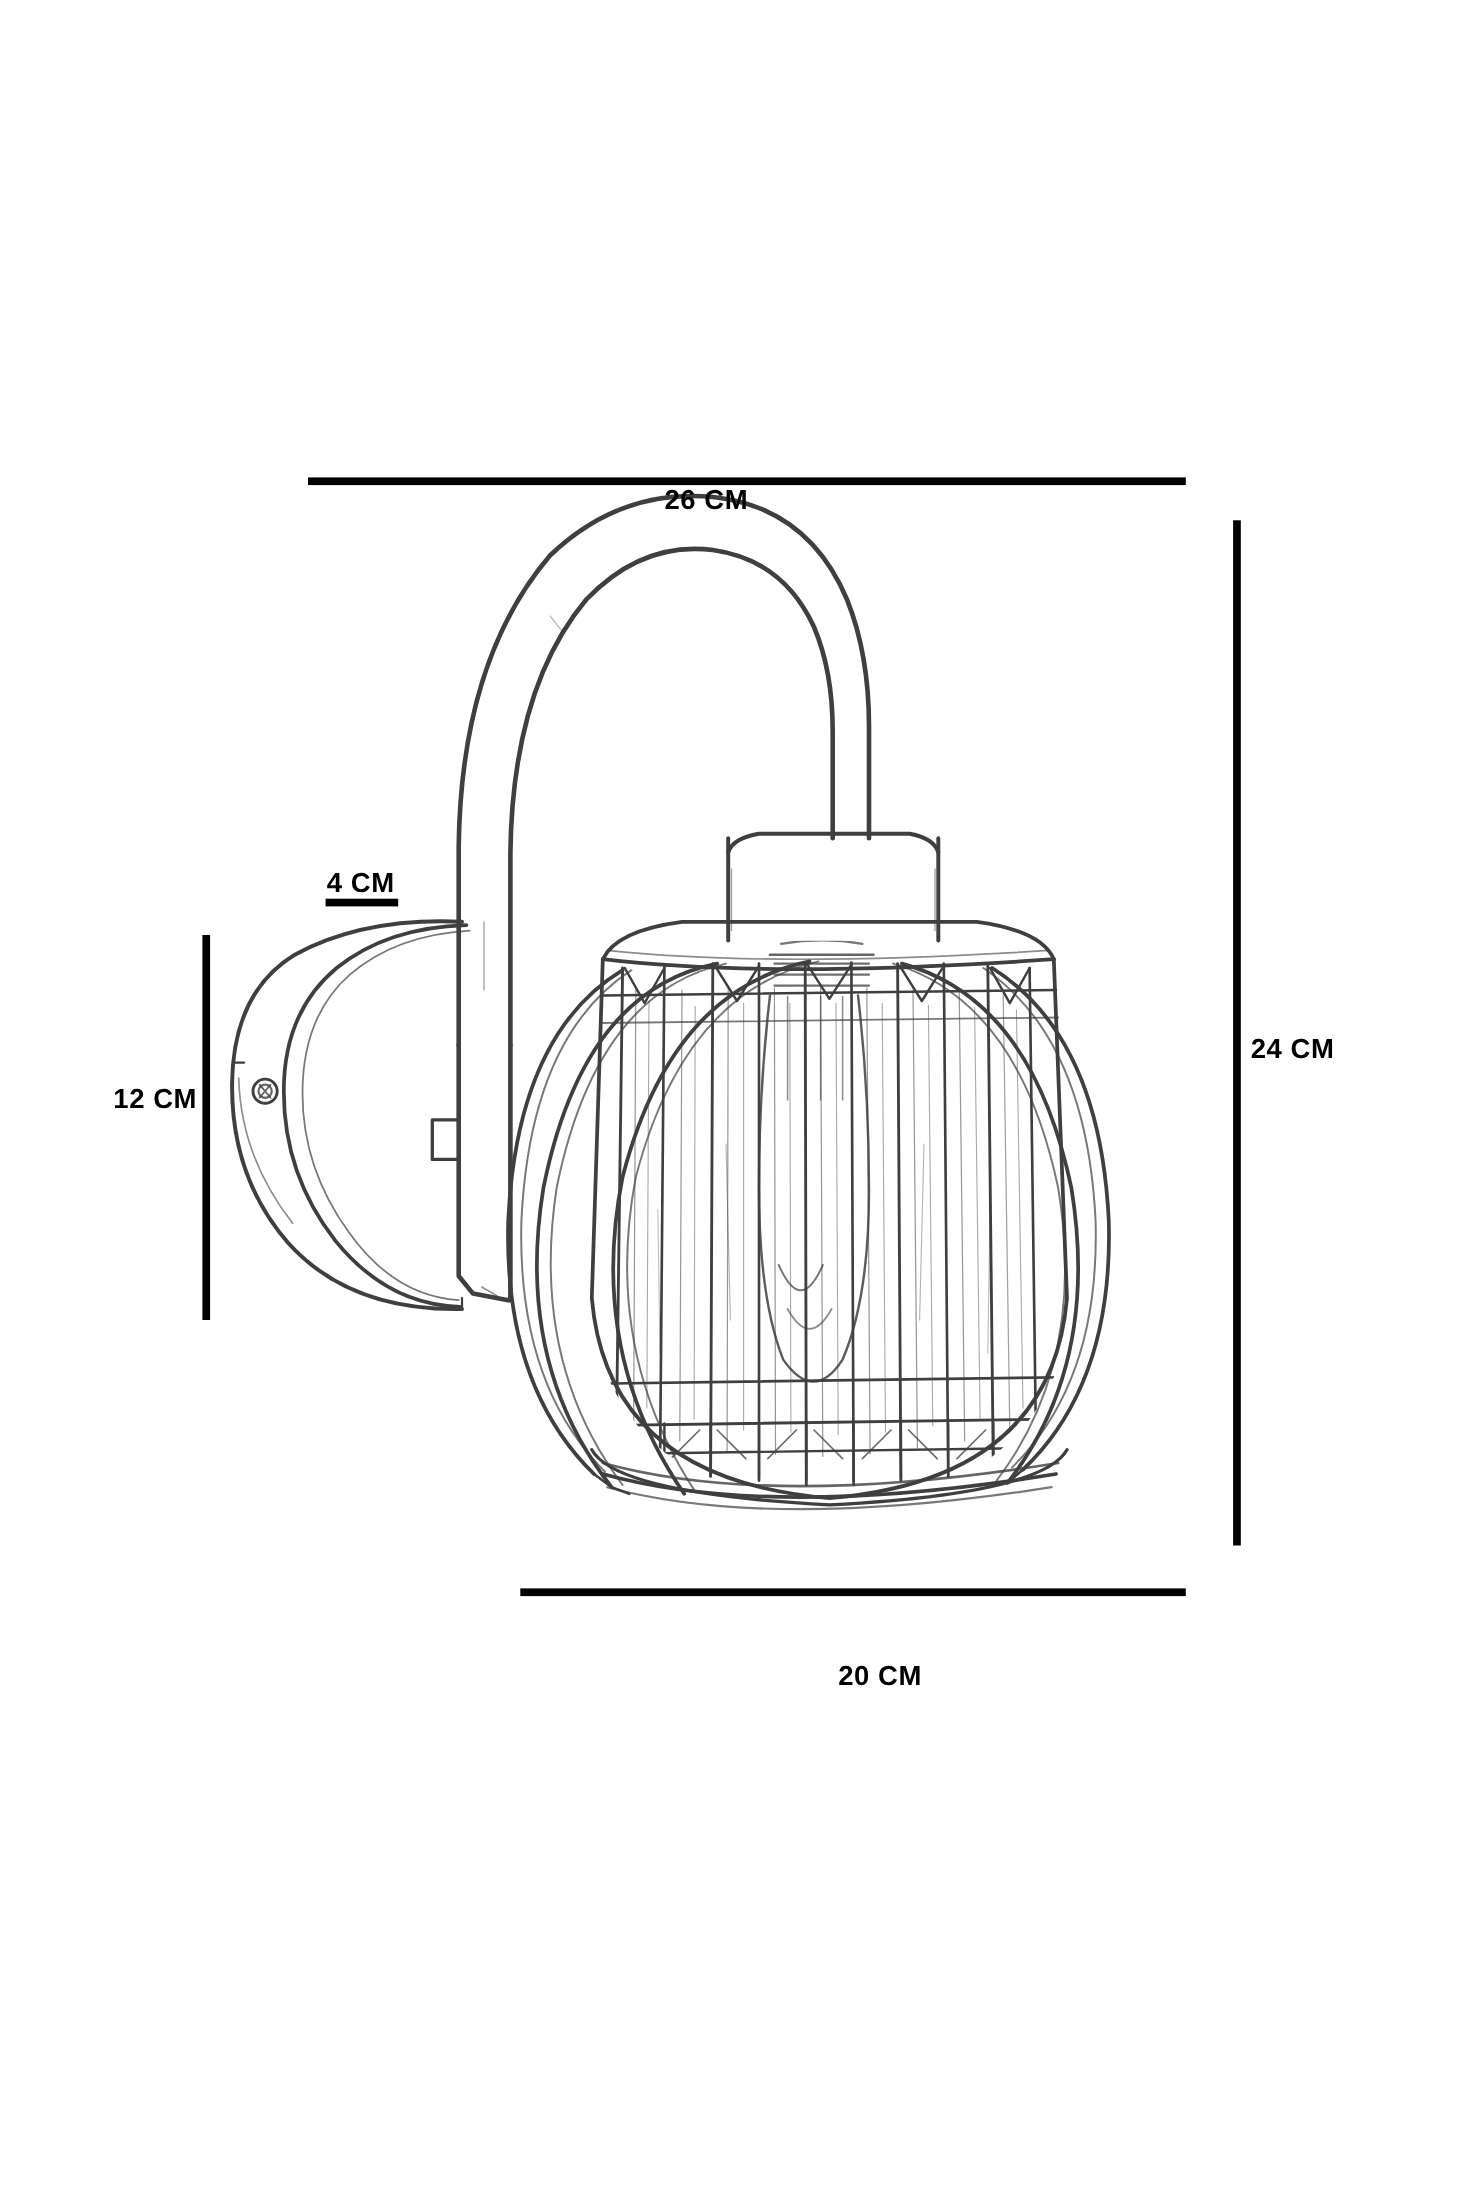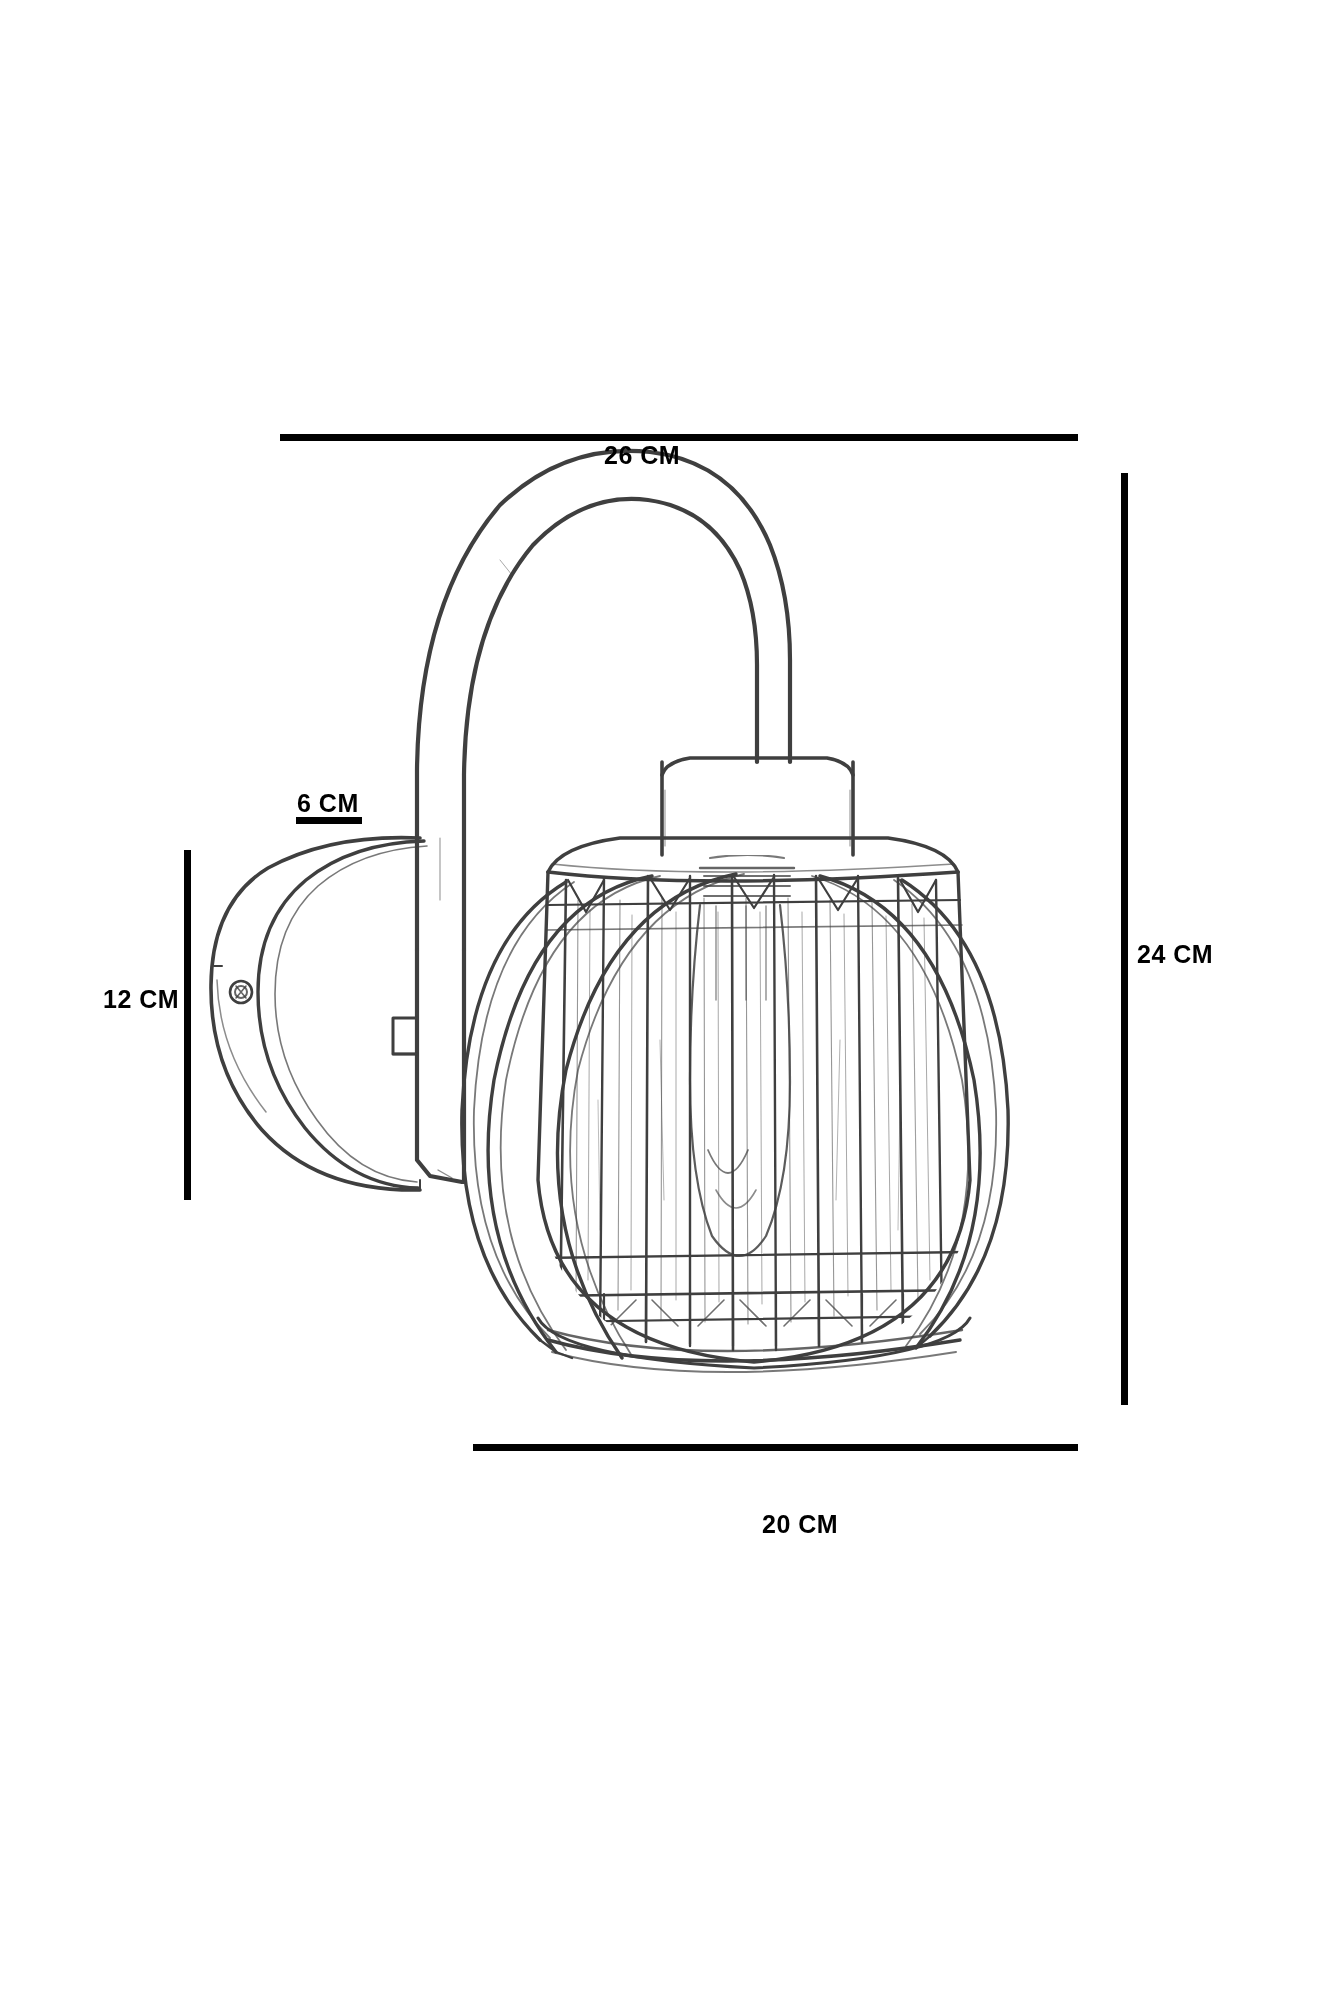--- a/index.html
+++ b/index.html
@@ -211,21 +211,21 @@
         <path d="M 548 1340 Q 700 1382 960 1340" stroke-width="3.4"></path>
         <path d="M 552 1352 Q 702 1392 956 1352" stroke-width="2" opacity="0.7"></path>
       </g>
 
     </g>
   </svg>
 
   <div class="dim-label" style="left:604px; top:397px;margin-top:44px;">26 CM</div>
   <div class="dim-line-h" style="left:280px; top:434px; width:798px;"></div>
 
-  <div class="dim-label" style="left:297px; top:789px;">6 CM</div>
+  <div class="dim-label" style="left:297px; top:789px;">4 CM</div>
   <div class="dim-line-h" style="left:296px; top:817px; width:66px;"></div>
 
   <div class="dim-label" style="left:103px; top:985px;">12 CM</div>
   <div class="dim-line-v" style="left:184px; top:850px; height:350px;"></div>
 
   <div class="dim-label" style="left:1137px; top:940px;">24 CM</div>
   <div class="dim-line-v" style="left:1121px; top:473px; height:932px;"></div>
 
   <div class="dim-label" style="left:762px; top:1510px;">20 CM</div>
   <div class="dim-line-h" style="left:473px; top:1444px; width:605px;"></div>

